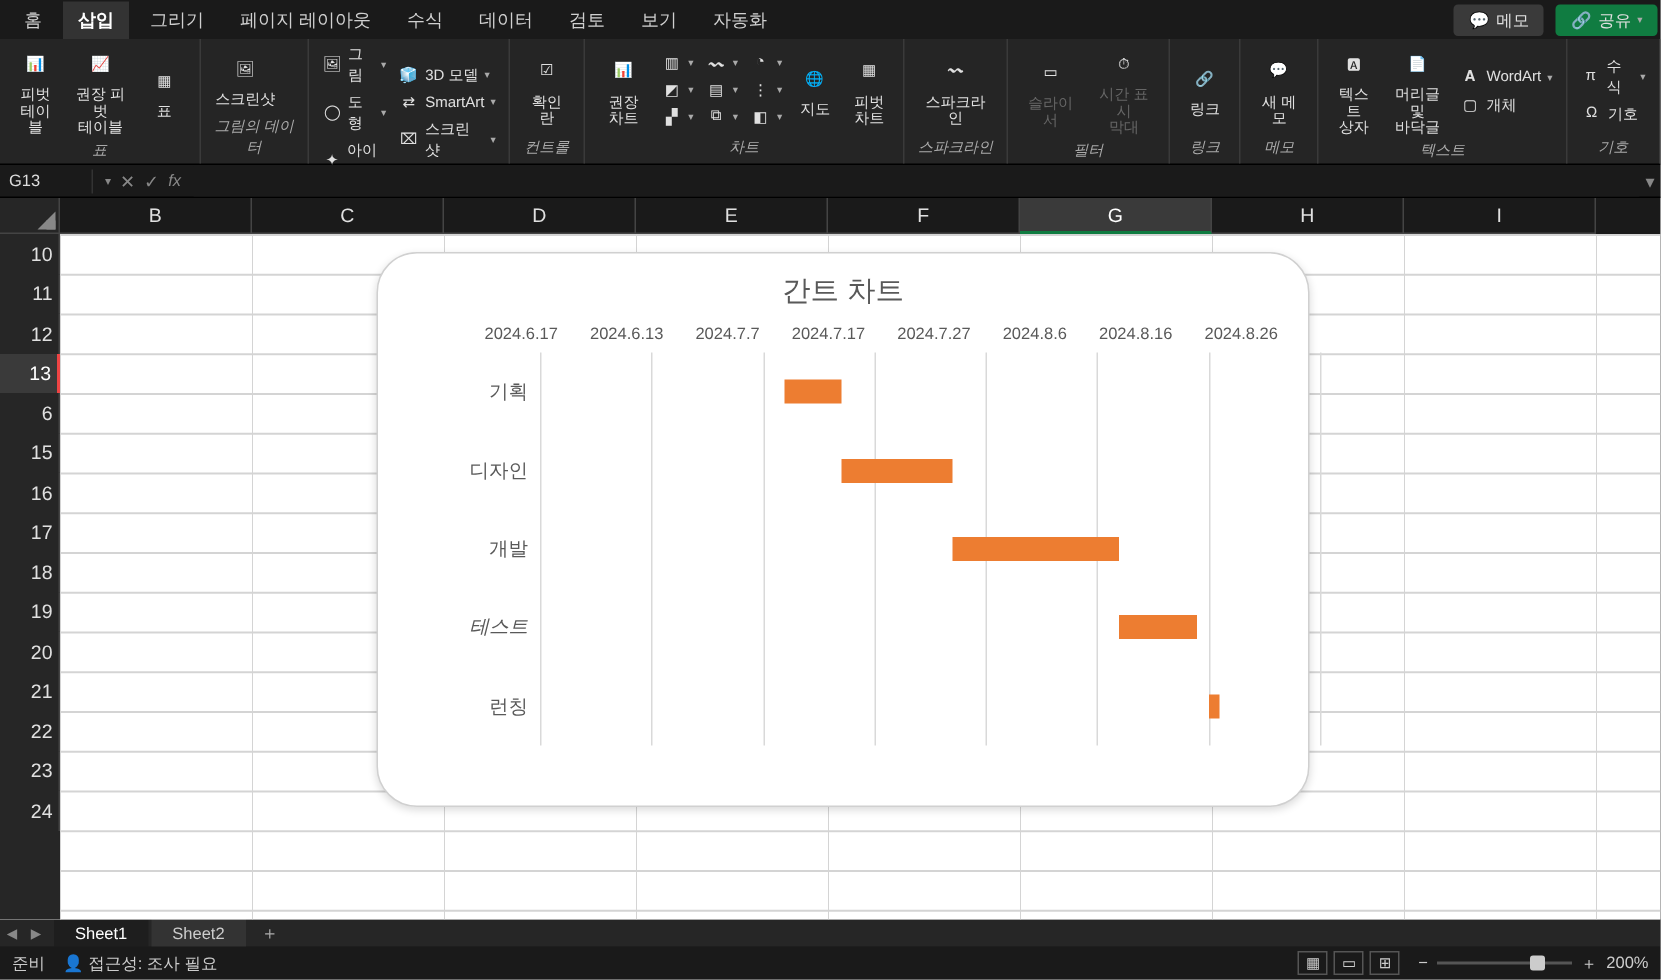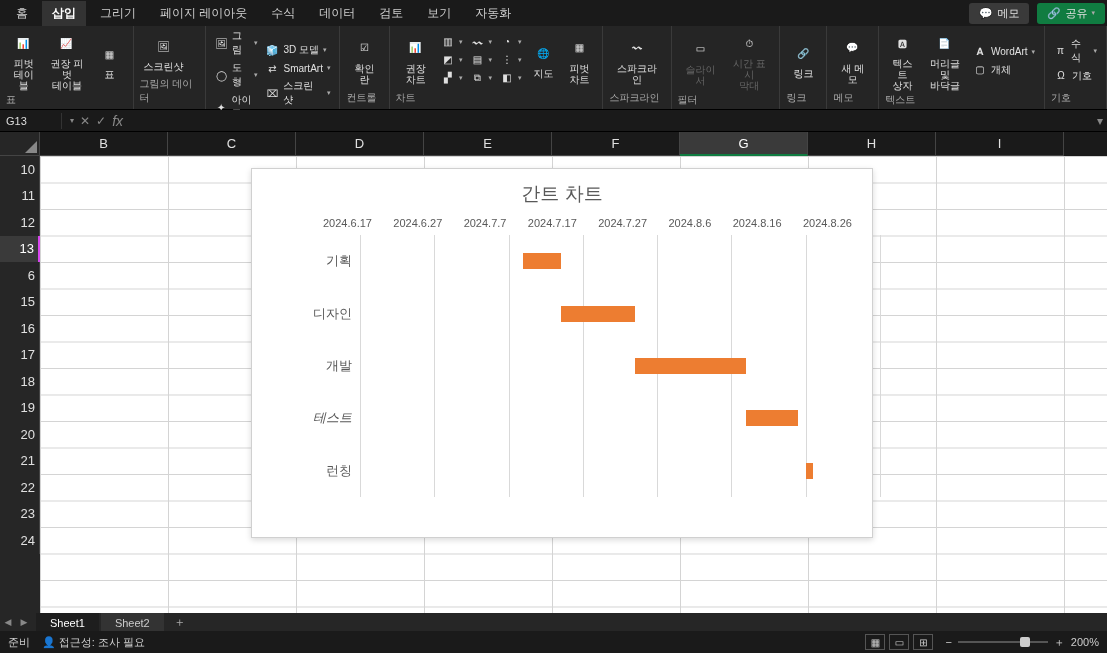--- a/index.html
+++ b/index.html
@@ -10,43 +10,43 @@
 .tab { padding: 4px 10px; cursor: pointer; color: #d0d0d0; }
 .tab.active { background: #333; color: #fff; font-weight: bold; }
 .tab-row .spacer { flex: 1; }
 .top-btn { display: flex; align-items: center; gap: 4px; background: #3a3a3a; padding: 3px 10px; margin: 2px; border-radius: 3px; cursor: pointer; font-size: 11px; }
 .top-btn.green { background: #107c41; }
 
 
 .ribbon { display: flex; background: #252525; height: 84px; border-bottom: 1px solid #000; }
 .ribbon-group { display: flex; flex-direction: column; border-right: 1px solid #3a3a3a; padding: 2px 6px; }
 .ribbon-group .items { flex: 1; display: flex; align-items: center; gap: 2px; }
-.ribbon-group .label { font-size: 10px; color: #aaa; padding-bottom: 2px; }
+.ribbon-group .label { font-size: 10px; color: #aaa; text-align: center; padding-bottom: 2px; font-style: italic; }
 .ribbon-item { display: flex; flex-direction: column; align-items: center; gap: 2px; padding: 2px 4px; cursor: pointer; font-size: 10px; line-height: 1.1; text-align: center; }
 .ribbon-item .icon { width: 26px; height: 26px; display: flex; align-items: center; justify-content: center; }
 .ribbon-small-col { display: flex; flex-direction: column; gap: 2px; font-size: 10px; }
 .ribbon-small-col div { display: flex; align-items: center; gap: 4px; cursor: pointer; padding: 1px 3px; }
 .sm-icon { width: 14px; height: 14px; display: inline-flex; align-items: center; justify-content: center; }
 .chev { font-size: 7px; color: #aaa; }
 
 
 .fn-bar { display: flex; align-items: center; background: #1a1a1a; height: 22px; border-bottom: 1px solid #000; }
 .name-box { width: 62px; background: #1a1a1a; color: #ddd; padding: 2px 6px; border-right: 1px solid #333; font-size: 11px; }
 .fn-icons { display: flex; align-items: center; gap: 6px; padding: 0 8px; color: #888; }
-.fx { font-style: italic; font-size: 14px; }
+.fx { font-style: italic; font-size: 11px; }
 .formula-input { flex: 1; height: 20px; background: #1a1a1a; border: none; color: #ddd; padding: 0 4px; }
 .fn-end { width: 14px; color: #888; text-align: center; cursor: pointer; }
 
 
 .sheet-area { flex: 1; background: #fff; display: flex; overflow: hidden; position: relative; }
 .row-headers { display: flex; flex-direction: column; background: #262626; color: #e0e0e0; }
 .corner { height: 24px; width: 40px; background: #262626; border-right: 1px solid #444; border-bottom: 1px solid #444; position: relative; }
 .corner::after { content: ""; position: absolute; right: 2px; bottom: 2px; border: 6px solid transparent; border-right-color: #888; border-bottom-color: #888; }
 .rowh { height: 26.5px; width: 40px; display: flex; align-items: center; justify-content: flex-end; padding-right: 4px; border-right: 1px solid #444; font-size: 13px; cursor: pointer; }
-.rowh.sel { background: #3a3a3a; color: #fff; border-right: 2px solid #d946ef; }
+.rowh.sel { background: #3a3a3a; color: #fff; border-right: 2px solid #ef4444; }
 
 .cols-and-cells { flex: 1; display: flex; flex-direction: column; position: relative; }
 .col-headers { display: flex; height: 24px; background: #1a1a1a; color: #e0e0e0; }
 .colh { width: 128px; display: flex; align-items: center; justify-content: center; border-right: 1px solid #444; border-bottom: 1px solid #444; font-size: 13px; cursor: pointer; }
 .colh.sel { background: #3a3a3a; color: #fff; border-bottom: 2px solid #107c41; }
 
 .grid { flex: 1; position: relative; background: #fff; background-image: linear-gradient(#d4d4d4 1px, transparent 1px), linear-gradient(90deg, #d4d4d4 1px, transparent 1px); background-size: 128px 26.5px; }
 .active-cell { position: absolute; border: 2px solid #107c41; background: rgba(16,124,65,0.05); pointer-events: none; }
 
 
@@ -373,26 +373,26 @@
         <div class="colh">D</div>
         <div class="colh">E</div>
         <div class="colh">F</div>
         <div class="colh sel">G</div>
         <div class="colh">H</div>
         <div class="colh">I</div>
       </div>
     <div class="grid">
       <div class="active-cell" id="active-cell" style="left: 639px; top: 78.5px; width: 128px; height: 26.5px;"></div>
 
-      <div class="chart" style="left:211px; top:12px; width:622px; height:370px;">
+      <div class="chart" style="left:211px; top:12px; width:622px; height:370px;border-radius:27px;">
         <div class="chart-title">간트 차트</div>
         <div class="chart-area">
           <div class="x-axis" id="x-axis">
               <span>2024.6.17</span>
-              <span>2024.6.27</span>
+              <span>2024.6.13</span>
               <span>2024.7.7</span>
               <span>2024.7.17</span>
               <span>2024.7.27</span>
               <span>2024.8.6</span>
               <span>2024.8.16</span>
               <span>2024.8.26</span>
             </div>
           <div class="plot" id="plot">
               <div class="vgrid" style="left: 0px;"></div>
               <div class="vgrid" style="left: 74.2857px;"></div>

